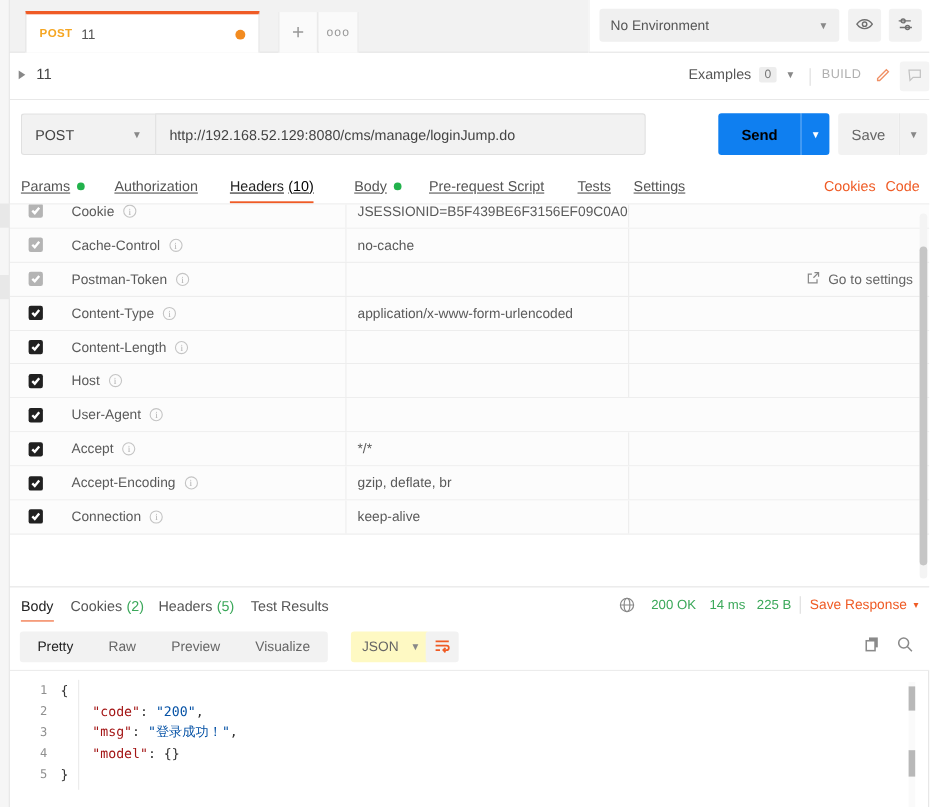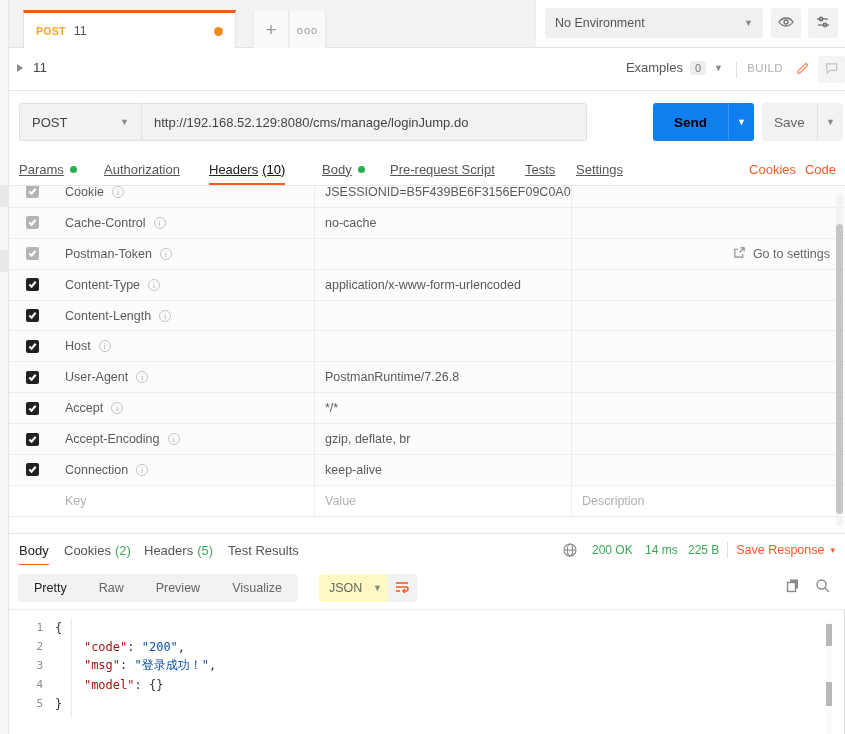--- a/index.html
+++ b/index.html
@@ -527,23 +527,20 @@
             <span class="cb on">
               <svg width="9" height="9" viewBox="0 0 10 10">
                 <polyline points="1.5,5 4,7.5 8.5,2"></polyline>
               </svg>
             </span>
           </div>
           <div class="key-cell">
             <span>User-Agent</span>
             <span class="info-i">i</span>
           </div>
-          <div class="val-cell">
-            <span>PostmanRuntime/7.26.8</span>
-          </div>
           <div class="desc-cell"></div>
         </div>
         <div class="hrow">
           <div class="cb-cell">
             <span class="cb on">
               <svg width="9" height="9" viewBox="0 0 10 10">
                 <polyline points="1.5,5 4,7.5 8.5,2"></polyline>
               </svg>
             </span>
           </div>
@@ -582,26 +579,20 @@
             </span>
           </div>
           <div class="key-cell">
             <span>Connection</span>
             <span class="info-i">i</span>
           </div>
           <div class="val-cell">
             <span>keep-alive</span>
           </div>
           <div class="desc-cell"></div>
-        </div>
-        <div class="hrow placeholder">
-          <div class="cb-cell"></div>
-          <div class="key-cell">Key</div>
-          <div class="val-cell">Value</div>
-          <div class="desc-cell">Description</div>
         </div>
       </div>
     <div class="htable-scroll"></div>
     <div class="htable-thumb"></div>
   </div>
 
   <div class="respbar">
     <div class="rsTab active" style="left:10px">
       <span>Body</span>
       <span class="ul"></span>

